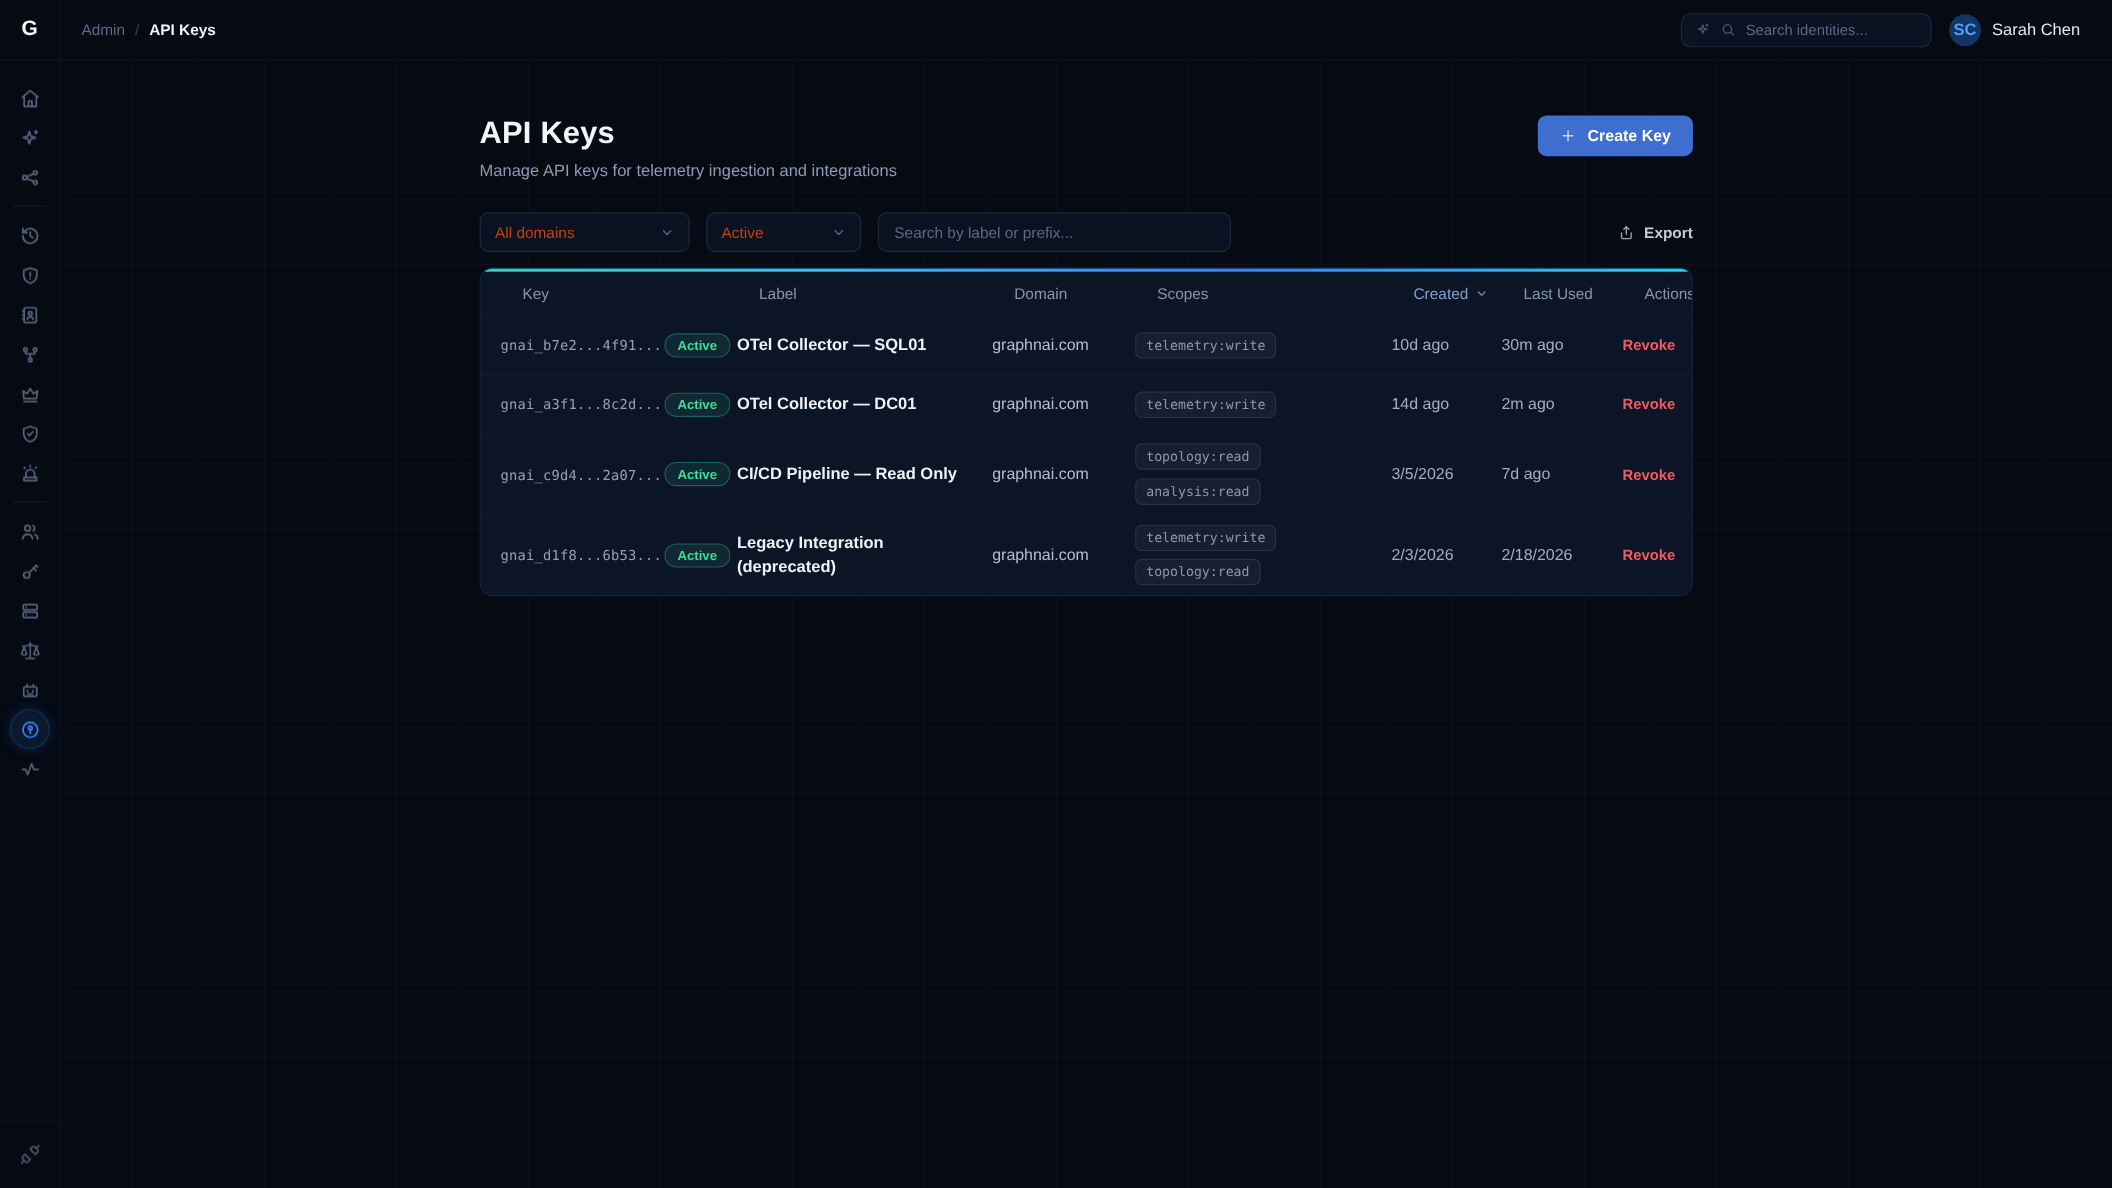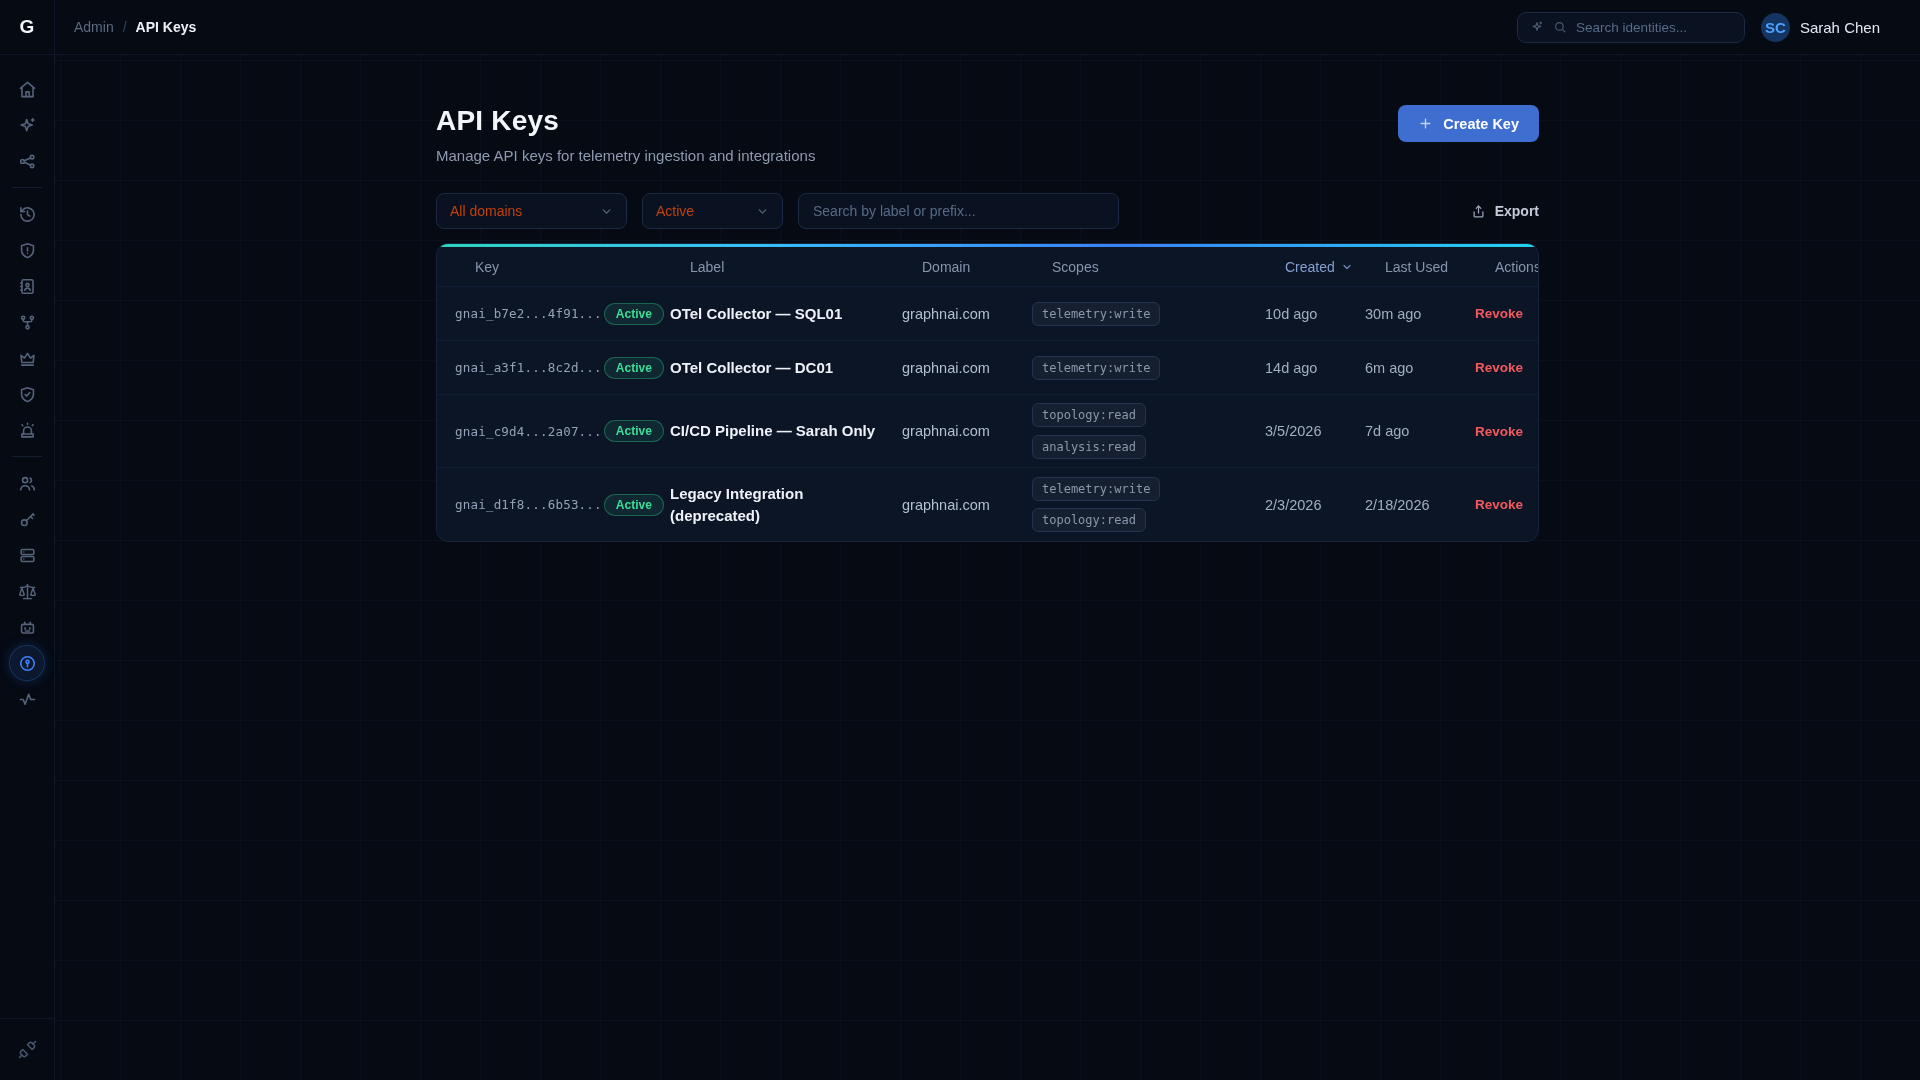--- a/index.html
+++ b/index.html
@@ -20,21 +20,21 @@
     position:fixed; top:0; left:0; width:1920px; height:55px;
     background:#050a13; border-bottom:1px solid #0e1727;
     display:flex; align-items:center; z-index:10;
   }
   .logo-cell { width:55px; height:55px; display:flex; align-items:center; justify-content:center; border-right:1px solid #0e1727; }
   .logo { font-size:19px; font-weight:700; color:#f4f7fb; }
   .breadcrumb { display:flex; align-items:center; gap:9px; margin-left:19px; font-size:14px; }
   .crumb-section { color:#5b6a82; }
   .crumb-sep { color:#35445c; }
   .crumb-page { color:#eef2f8; font-weight:600; }
-  .topbar-right { margin-left:auto; display:flex; align-items:center; gap:16px; padding-right:40px; }
+  .topbar-right { margin-left:auto; display:flex; align-items:center; gap:16px; padding-right:29px; }
   .global-search {
     width:228px; height:31px; background:#0a1120; border:1px solid #1d2a44; border-radius:9px;
     display:flex; align-items:center; gap:9px; padding:0 12px; color:#4b5a74;
   }
   .global-search input {
     background:transparent; border:none; outline:none; color:#c7d0dd;
     font-family:"Liberation Sans",sans-serif; font-size:13.5px; width:140px;
   }
   .global-search input::placeholder { color:#58master;}
   .global-search input::placeholder { color:#586a86; }
@@ -398,30 +398,30 @@
         <div class="cell-key">
           <span class="keycode">gnai_a3f1...8c2d...</span>
           <span class="badge">Active</span>
         </div>
         <div class="cell-label">OTel Collector — DC01</div>
         <div class="cell-domain">graphnai.com</div>
         <div class="cell-scopes">
           <span class="chip">telemetry:write</span>
         </div>
         <div class="cell-time">14d ago</div>
-        <div class="cell-time">6m ago</div>
+        <div class="cell-time">2m ago</div>
         <button class="revoke">Revoke</button>
       </div>
 
       <div class="grid-row trow">
         <div class="cell-key">
           <span class="keycode">gnai_c9d4...2a07...</span>
           <span class="badge">Active</span>
         </div>
-        <div class="cell-label">CI/CD Pipeline — Sarah Only</div>
+        <div class="cell-label">CI/CD Pipeline — Read Only</div>
         <div class="cell-domain">graphnai.com</div>
         <div class="cell-scopes">
           <span class="chip">topology:read</span>
           <span class="chip">analysis:read</span>
         </div>
         <div class="cell-time">3/5/2026</div>
         <div class="cell-time">7d ago</div>
         <button class="revoke">Revoke</button>
       </div>
 

